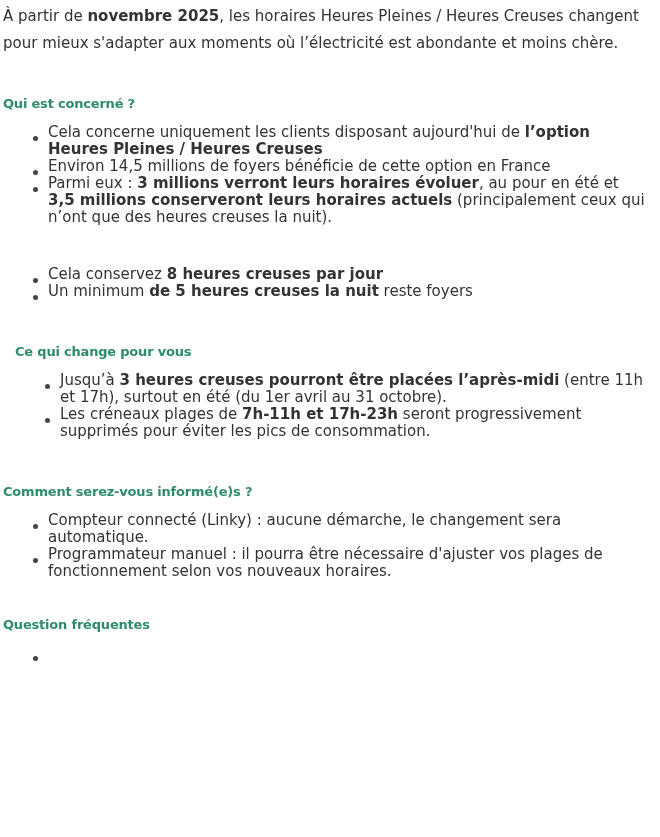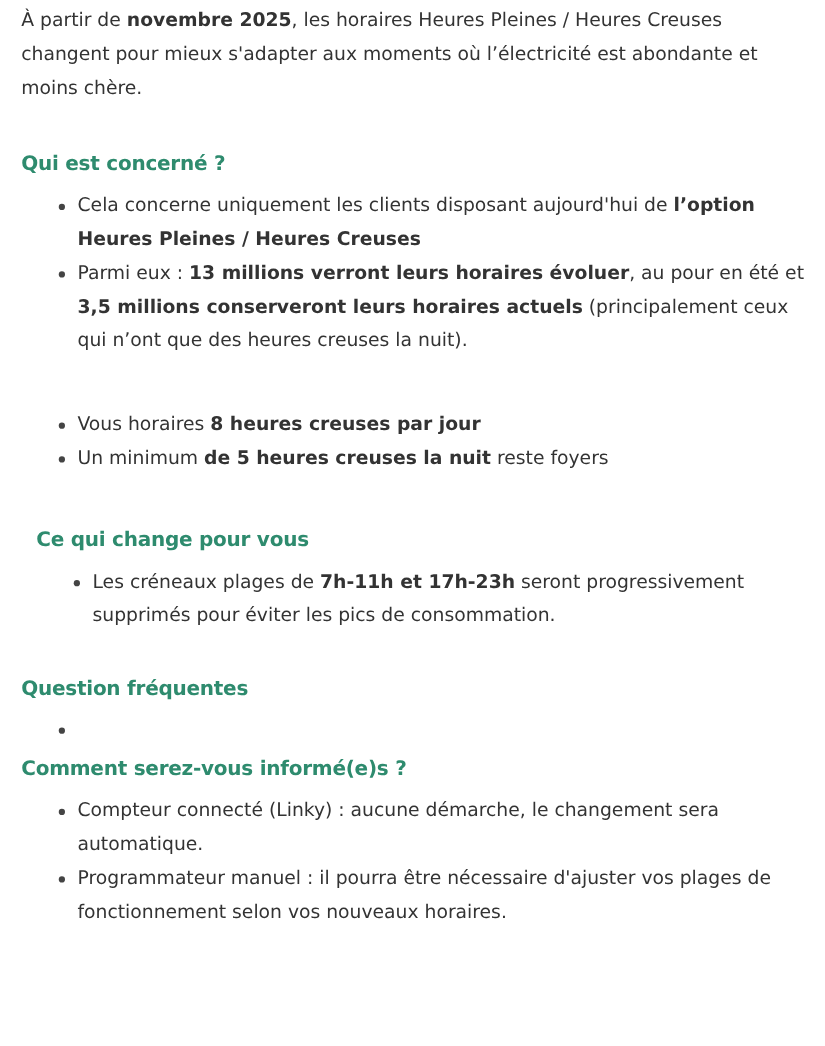--- a/index.html
+++ b/index.html
@@ -10,46 +10,46 @@
     body {
       width: 660px;
       height: 837px;
       overflow: hidden;
       font-family: "DejaVu Sans", sans-serif;
       color: #333333;
       font-size: 15px;
       line-height: 27px;
     }
     .page {
-      padding: 3px 10px 0 17px;
+      padding: 3px 10px 0 3px;
       position: relative;
     }
     .intro {
       margin: 0;
       font-size: 15px;
       line-height: 27px;
     }
     h2.section-heading {
       color: #2e8b6e;
       font-family: "DejaVu Sans", sans-serif;
       font-weight: bold;
-      font-size: 16px;
+      font-size: 13px;
       line-height: 24px;
       margin: 0;
       letter-spacing: -0.2px;
     }
     ul.bullets {
       margin: 0;
       padding: 0 0 0 45px;
       list-style: none;
     }
     ul.bullets li {
       position: relative;
       font-size: 15px;
-      line-height: 27px;
+      line-height: 17px;
     }
     ul.bullets li::before {
       content: "";
       position: absolute;
       left: -15px;
       top: 12px;
       width: 5px;
       height: 5px;
       border-radius: 50%;
       background: #444444;
@@ -71,46 +71,48 @@
 <body style="color: rgb(51, 51, 51);">
 
 <div class="page">
 
   <p class="intro"><span>À partir de </span><b>novembre 2025</b><span>, les horaires Heures Pleines / Heures Creuses changent pour mieux s'adapter aux moments où l’électricité est abondante et moins chère.</span></p>
 
   <section id="s1">
     <h2 class="section-heading" style="color: rgb(46, 139, 110);">Qui est concerné ?</h2>
     <ul class="bullets">
       <li><span>Cela concerne uniquement les clients disposant aujourd'hui de </span><b>l’option Heures Pleines / Heures Creuses</b></li>
-      <li><span>Parmi eux : </span><b>13 millions verront leurs horaires évoluer</b><span>, au pour en été et </span><b>3,5 millions conserveront leurs horaires actuels</b><span> (principalement ceux qui n’ont que des heures creuses la nuit).</span></li>
+      <li><span>Environ 14,5 millions de foyers bénéficie de cette option en France</span></li>
+      <li><span>Parmi eux : </span><b>3 millions verront leurs horaires évoluer</b><span>, au pour en été et </span><b>3,5 millions conserveront leurs horaires actuels</b><span> (principalement ceux qui n’ont que des heures creuses la nuit).</span></li>
     </ul>
   </section>
 
   <section id="s2">
     <ul class="bullets">
-      <li><span>Vous horaires </span><b>8 heures creuses par jour</b></li>
+      <li><span>Cela conservez </span><b>8 heures creuses par jour</b></li>
       <li><span>Un minimum </span><b>de 5 heures creuses la nuit</b><span> reste foyers</span></li>
     </ul>
   </section>
 
   <section id="s3">
     <h2 class="section-heading" style="color: rgb(46, 139, 110);">Ce qui change pour vous</h2>
     <ul class="bullets">
+      <li><span>Jusqu’à </span><b>3 heures creuses pourront être placées l’après-midi</b><span> (entre 11h et 17h), surtout en été (du 1er avril au 31 octobre).</span></li>
       <li><span>Les créneaux plages de </span><b>7h-11h et 17h-23h</b><span> seront progressivement supprimés pour éviter les pics de consommation.</span></li>
-    </ul>
-  </section>
-
-  <section id="s5">
-    <h2 class="section-heading" style="color: rgb(46, 139, 110);">Question fréquentes</h2>
-    <ul class="bullets">
-      <li></li>
     </ul>
   </section>
 
   <section id="s4">
     <h2 class="section-heading" style="color: rgb(46, 139, 110);">Comment serez-vous informé(e)s ?</h2>
     <ul class="bullets">
       <li><span>Compteur connecté (Linky) : aucune démarche, le changement sera automatique.</span></li>
       <li><span>Programmateur manuel : il pourra être nécessaire d'ajuster vos plages de fonctionnement selon vos nouveaux horaires.</span></li>
     </ul>
   </section>
 
+  <section id="s5">
+    <h2 class="section-heading" style="color: rgb(46, 139, 110);">Question fréquentes</h2>
+    <ul class="bullets">
+      <li></li>
+    </ul>
+  </section>
+
 </div>
 
 </body></html>

